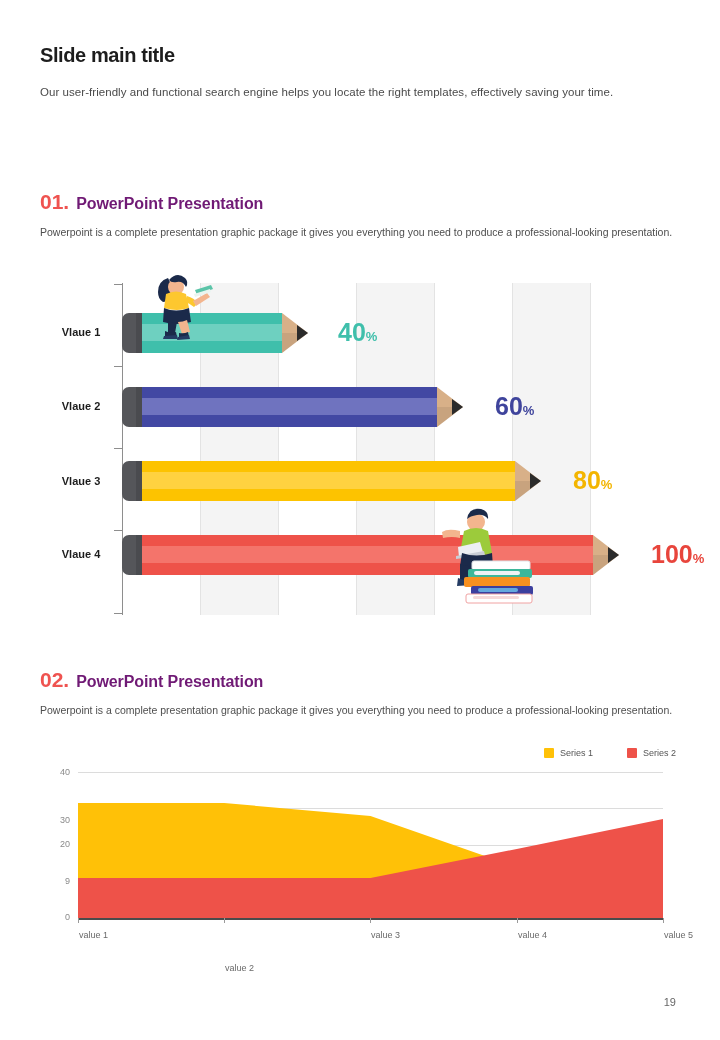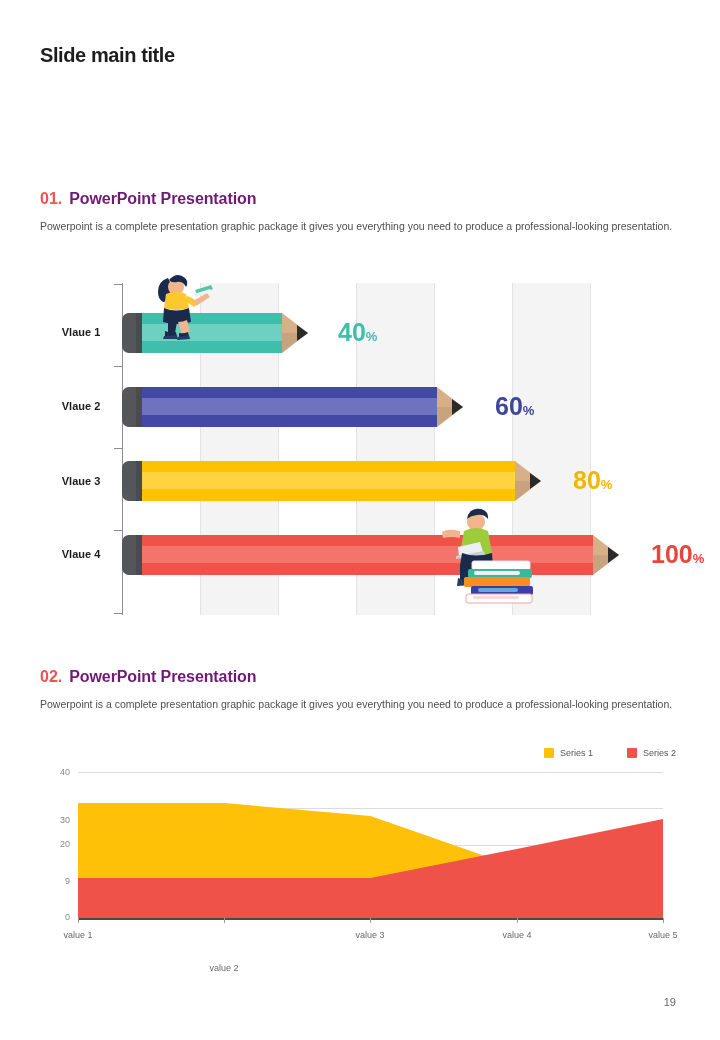--- a/index.html
+++ b/index.html
@@ -23,21 +23,21 @@
   }
   .slide-subtitle {
     margin-top: 18px;
     font-size: 11.5px; color: #4a4a4a; line-height: 1.45;
     letter-spacing: 0.05px;
   }
 
   
   .section-head { position: absolute; left: 40px; width: 648px; }
   .sec-title-row { display: flex; align-items: baseline; gap: 7px; }
-  .sec-num { font-size: 16px; font-weight: bold; color: #ef5350; }
+  .sec-num { font-size: 21px; font-weight: bold; color: #ef5350; }
   .sec-name { font-size: 16px; font-weight: bold; color: #701a75; letter-spacing: -0.1px; }
   .sec-body {
     margin-top: 11px; font-size: 10.5px; color: #4e4e4e;
     line-height: 1.5; width: 645px;
   }
 
   
   .pencil-chart {
     position: absolute; left: 40px; top: 283px;
     width: 648px; height: 332px;
@@ -110,37 +110,38 @@
 
   .ac-plot { position: absolute; left: 38px; top: 24px; width: 585px; height: 146px; }
   .ac-ytick {
     position: absolute; left: 0; width: 30px; text-align: right;
     font-size: 9px; color: #8a8a8a;
   }
   .ac-grid { position: absolute; left: 38px; height: 1px; background: #dcdcdc; width: 585px; }
   .ac-baseline { position: absolute; left: 38px; width: 585px; height: 1.5px; background: #4b4b4b; }
   .ac-xtickmark { position: absolute; width: 1px; height: 5px; background: #9a9a9a; }
   .ac-xlabel {
-    position: absolute; font-size: 9px; color: #6a6a6a; text-align: center;
+    position: absolute; font-size: 9px; color: #6a6a6a; text-align: right;
     white-space: nowrap;
   }
 
   
   .page-num {
     position: absolute; right: 44px; bottom: 32px;
     font-size: 11px; color: #666;
   }
 </style>
 </head>
 <body>
 
 <div class="slide">
 
   <div class="header">
     <div class="slide-title">Slide main title</div>
+    <div class="slide-subtitle">Our user-friendly and functional search engine helps you locate the right templates, effectively saving your time.</div>
   </div>
 
   <div class="section-head" style="top:190px;">
     <div class="sec-title-row">
       <span class="sec-num">01.</span>
       <span class="sec-name">PowerPoint Presentation</span>
     </div>
     <div class="sec-body">Powerpoint is a complete presentation graphic package it gives you everything you need to produce a professional-looking presentation.</div>
   </div>
 

